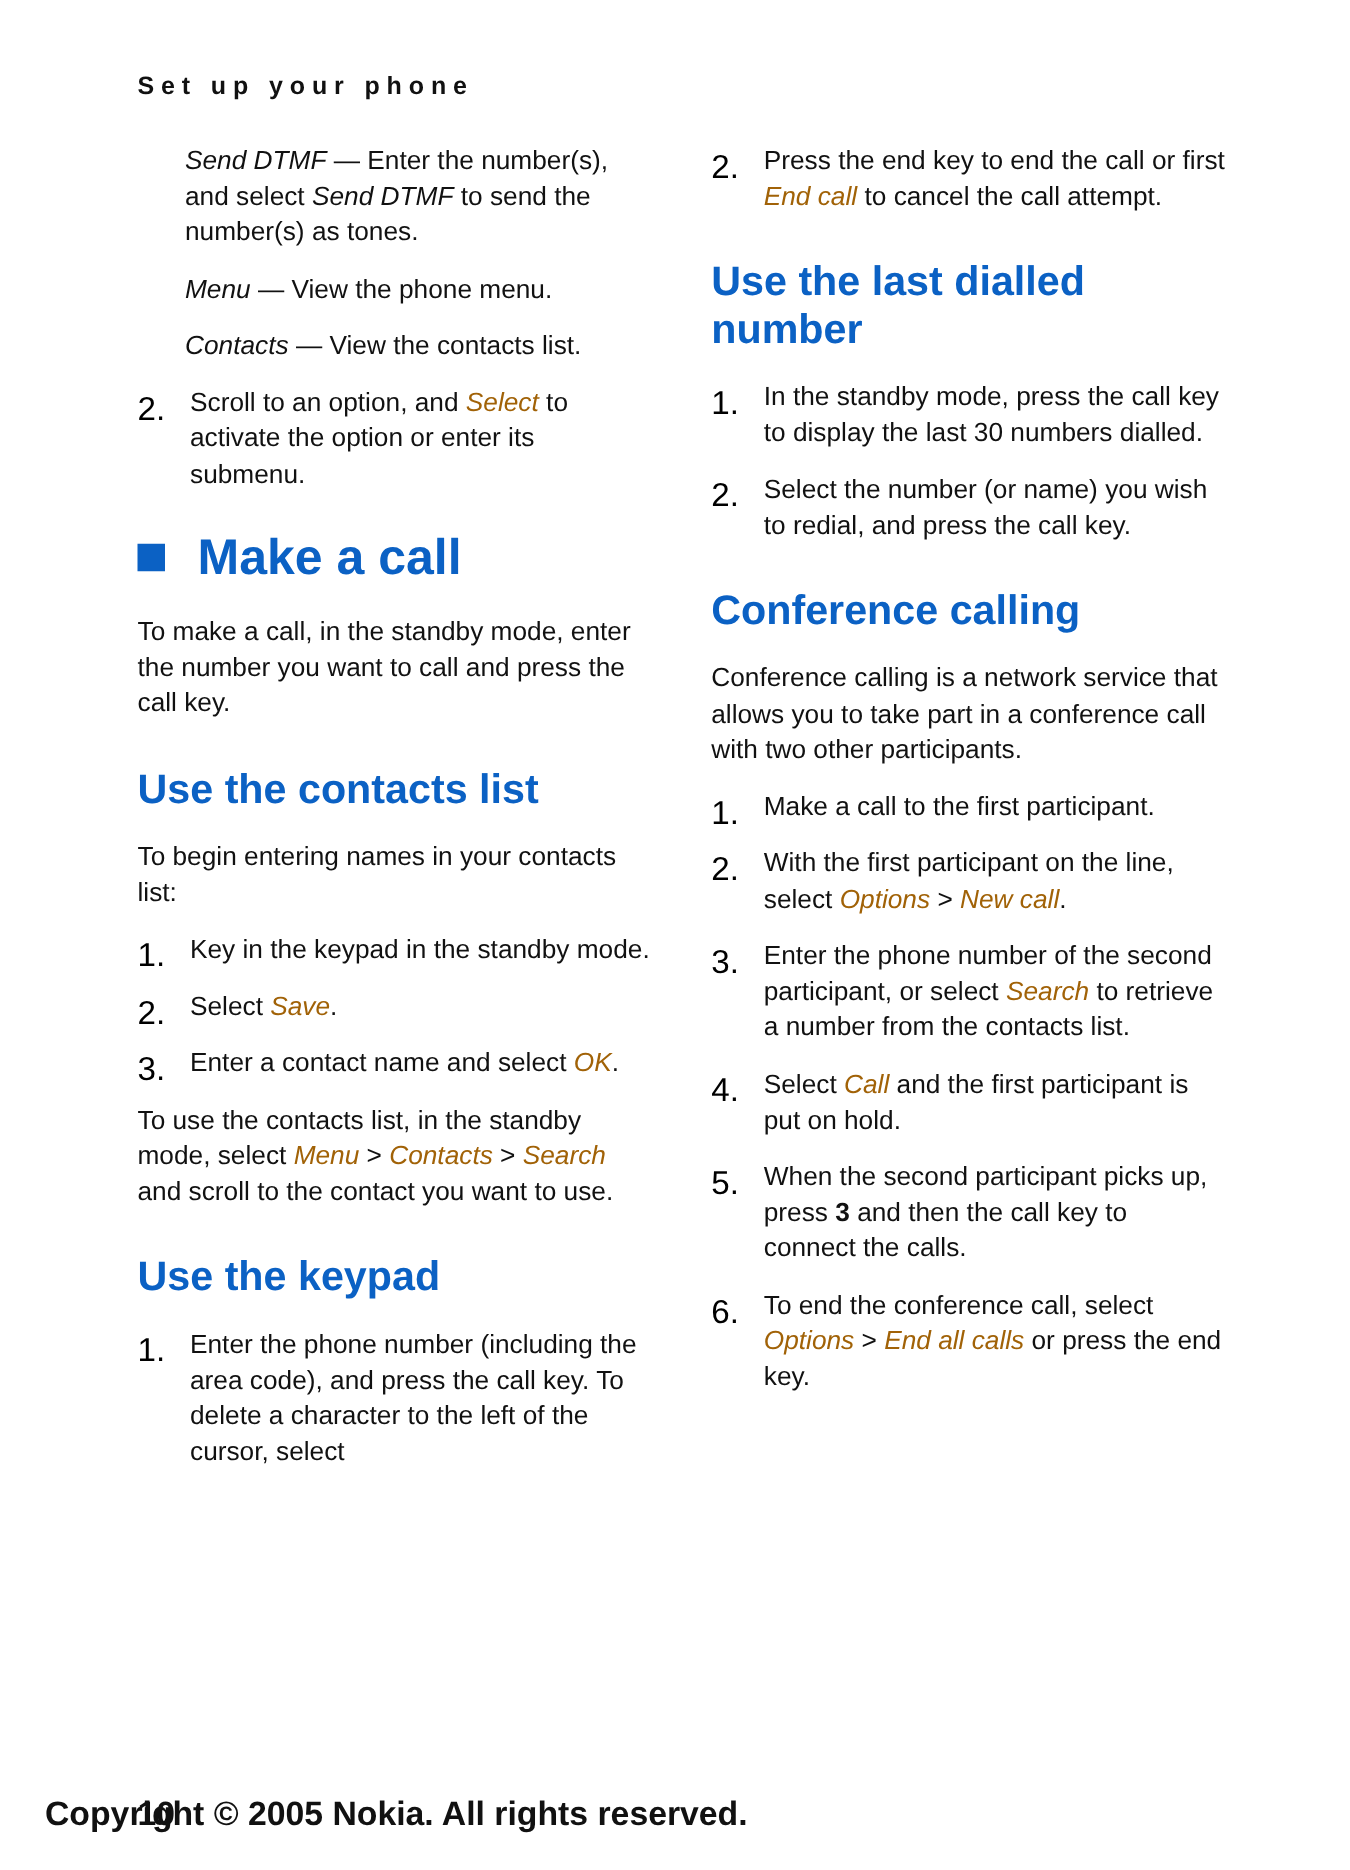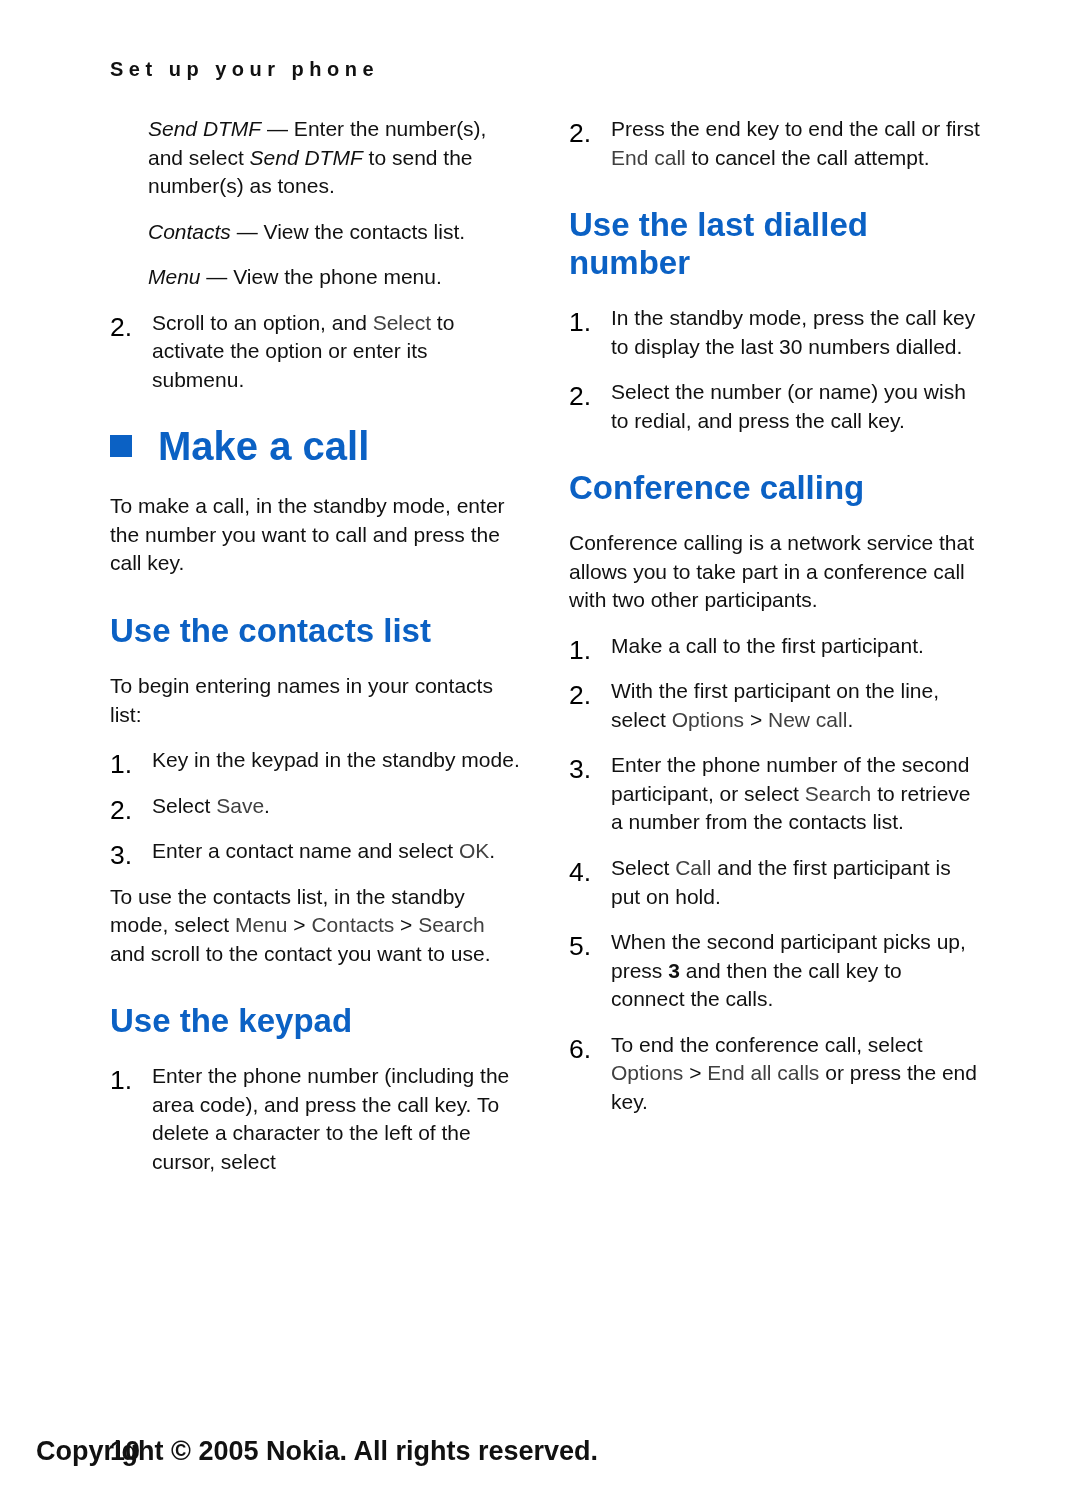--- a/index.html
+++ b/index.html
@@ -55,21 +55,21 @@
   }
   .hang .num {
     position: absolute;
     left: 0; top: 0;
     width: 34px;
     text-align: left;
     font-size: 26.5px;
     line-height: 1.36;
   }
   .it { font-style: italic; }
-  .green { color: #404040; }
+  .green { color: #a16207; font-style: italic; }
   .bold { font-weight: bold; }
   h1.section {
     font-size: 40px;
     font-weight: bold;
     color: #0b61c4;
     margin: 30px 0 24px 0;
     line-height: 1.1;
     position: relative;
     padding-left: 48px;
   }
@@ -114,22 +114,22 @@
 </head>
 <body>
 
 <div class="page">
 
   <div class="header">Set up your phone</div>
 
   <div class="columns">
     <div class="col" id="left-col">
         <p class="para indent"><span class="it">Send DTMF</span><span> — Enter the number(s), and select </span><span class="it">Send DTMF</span><span> to send the number(s) as tones.</span></p>
+        <p class="para indent"><span class="it">Menu</span><span> — View the phone menu.</span></p>
         <p class="para indent"><span class="it">Contacts</span><span> — View the contacts list.</span></p>
-        <p class="para indent"><span class="it">Menu</span><span> — View the phone menu.</span></p>
         <div class="hang">
           <span class="num">2.</span>
           <p><span>Scroll to an option, and </span><span class="green">Select</span><span> to activate the option or enter its submenu.</span></p>
         </div>
         <h1 class="section"><span class="bullet"></span><span>Make a call</span></h1>
         <p class="para"><span>To make a call, in the standby mode, enter the number you want to call and press the call key.</span></p>
         <h2 class="sub">Use the contacts list</h2>
         <p class="para"><span>To begin entering names in your contacts list:</span></p>
         <div class="hang">
           <span class="num">1.</span>

